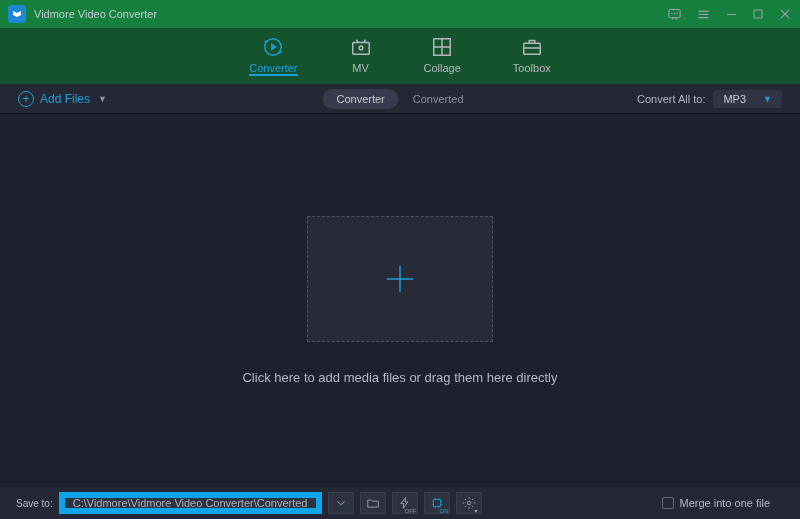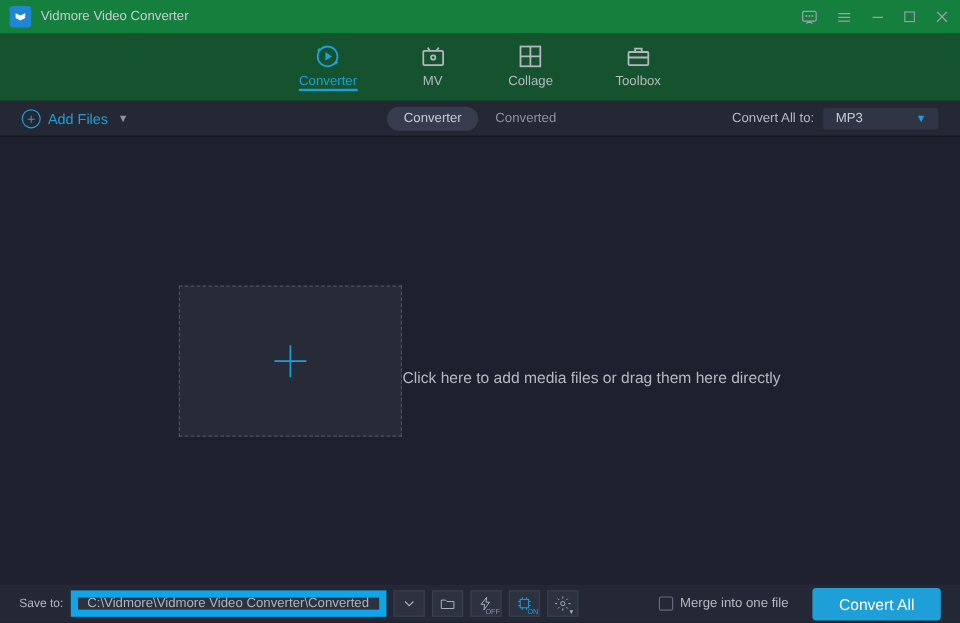--- a/index.html
+++ b/index.html
@@ -18,23 +18,23 @@
 .nav-item.active span { color:#1f9fd8; }
 .nav-item.active { border-bottom:2px solid #1f9fd8; padding-bottom:0; }
 .toolbar { height:30px; display:flex; align-items:center; padding:0 18px; background:#242835; border-bottom:1px solid #12141c; }
 .add-files { display:flex; align-items:center; gap:6px; cursor:pointer; color:#1f9fd8; font-size:12px; }
 .add-files .plus-c { width:16px; height:16px; border:1.5px solid #1f9fd8; border-radius:50%; display:flex; align-items:center; justify-content:center; font-size:12px; line-height:1; }
 .add-files .chev { color:#8c90a0; font-size:9px; margin-left:2px; }
 .center-tabs { position:absolute; left:50%; transform:translateX(-50%); display:flex; align-items:center; gap:0; }
 .pill { background:#363c4e; color:#c8cbd3; font-size:11px; padding:4px 14px; border-radius:11px; cursor:pointer; }
 .tab-plain { color:#8c90a0; font-size:11px; padding:4px 14px; cursor:pointer; }
 .right-ctrl { margin-left:auto; display:flex; align-items:center; gap:8px; font-size:11px; }
-.format-dd { background:#2f3545; color:#c8cbd3; padding:3px 10px; border-radius:2px; display:flex; align-items:center; gap:44px; cursor:pointer; }
+.format-dd { background:#2f3545; color:#c8cbd3; padding:3px 10px; border-radius:2px; display:flex; align-items:center; gap:17px; cursor:pointer; }
 .format-dd .chev { color:#1f9fd8; font-size:9px; }
-.content { height:373px; display:flex; flex-direction:row; align-items:center; justify-content:center; background:#1e212d; }
+.content { height:373px; display:flex; flex-direction:column; align-items:center; justify-content:center; background:#1e212d; }
 .dropzone { width:186px; height:126px; border:1px dashed #4c5162; background:#272b38; display:flex; align-items:center; justify-content:center; cursor:pointer; }
 .dropzone svg { width:38px; height:38px; }
 .hint { margin-top:28px; font-size:13px; color:#b5b8c0; }
 .bottombar { height:32px; display:flex; align-items:center; padding:0 16px; background:#242835; gap:6px; }
 .saveto-lbl { font-size:10px; color:#b5b8c0; }
 .path-box { height:22px; flex:0 0 246px; background:#2d3241; border:6px solid #0ea5e9; display:flex; align-items:center; padding:0 8px; font-size:11px; color:#aeb2bd; }
 .path-box .pathtext { flex:1; overflow:hidden; white-space:nowrap; }
 .btn-sq { width:26px; height:22px; background:#2d3241; border:1px solid #3a3f50; display:flex; align-items:center; justify-content:center; cursor:pointer; position:relative; }
 .btn-sq svg { width:14px; height:14px; stroke:#aeb2bd; fill:none; }
 .btn-sq.gpu svg { stroke:#1f9fd8; }
@@ -182,14 +182,13 @@
         <circle cx="12" cy="12" r="3"></circle>
         <path d="M12 2v3M12 19v3M4 12H1M23 12h-3M5 5l2 2M17 17l2 2M5 19l2-2M17 7l2-2"></path>
       </svg>
       <span class="sub" style="right:3px;color:#aeb2bd;">▾</span>
     </div>
   <div class="spacer"></div>
   <div class="merge">
     <span class="cb"></span>
     <span>Merge into one file</span>
   </div>
-  <button class="convert-btn">Convert All</button>
 </div>
 
 </body></html>

